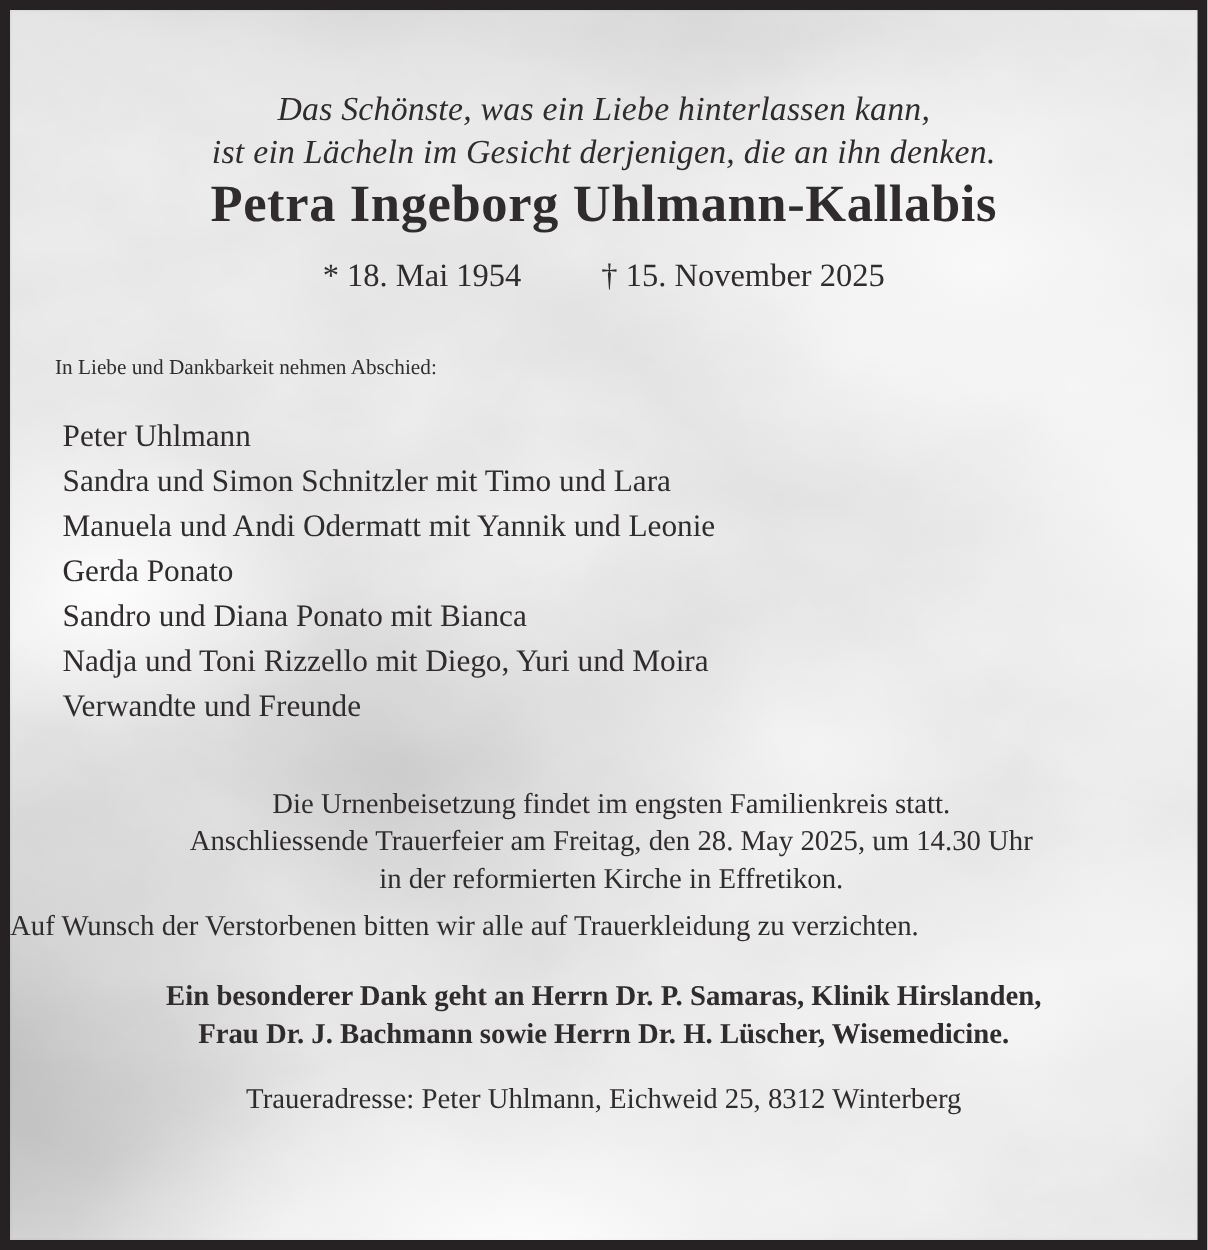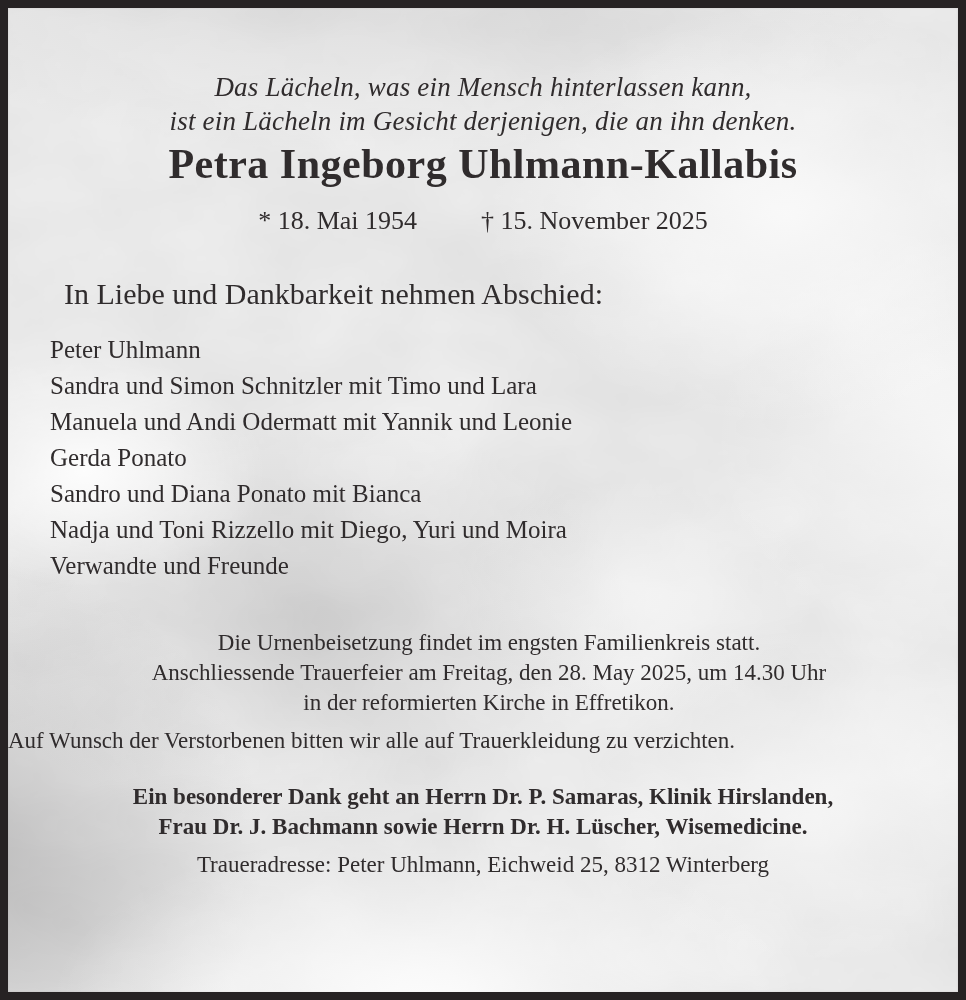--- a/index.html
+++ b/index.html
@@ -62,22 +62,22 @@
   .dates-row {
     margin-top: 14px;
     display: flex;
     justify-content: center;
     gap: 64px;
     font-size: 26px;
     line-height: 33px;
   }
   .intro {
     margin-top: 40px;
-    margin-left: 56px;
-    font-size: 30px;
+    margin-left: 36px;
+    font-size: 17px;
     line-height: 33px;
   }
   .mourners {
     margin-top: 22px;
     margin-left: 42px;
     font-size: 25px;
     line-height: 36px;
   }
   .ceremony {
     margin-top: 44px;
@@ -93,21 +93,21 @@
     line-height: 30px;
   }
   .thanks {
     margin-top: 26px;
     text-align: center;
     font-size: 23px;
     line-height: 30px;
     font-weight: bold;
   }
   .address {
-    margin-top: 8px;
+    margin-top: 22px;
     text-align: center;
     font-size: 23px;
     line-height: 30px;
   }
 </style>
 </head>
 <body>
 
 <div class="notice-frame">
 
@@ -122,21 +122,21 @@
       </feComponentTransfer>
       <feGaussianBlur stdDeviation="1.2"></feGaussianBlur>
     </filter>
     <rect width="950" height="984" filter="url(#cloudFilter)"></rect>
   </svg>
   <div class="cloud-overlay"></div>
 
   <div class="content">
 
     <div class="epigraph">
-      <div>Das Lächeln, was ein Mensch hinterlassen kann,</div>
+      <div>Das Schönste, was ein Liebe hinterlassen kann,</div>
       <div>ist ein Lächeln im Gesicht derjenigen, die an ihn denken.</div>
     </div>
 
     <div class="deceased-name">Petra Ingeborg Uhlmann-Kallabis</div>
 
     <div class="dates-row">
       <span>
         <span>*</span>
         <span>18. Mai 1954</span>
       </span>

